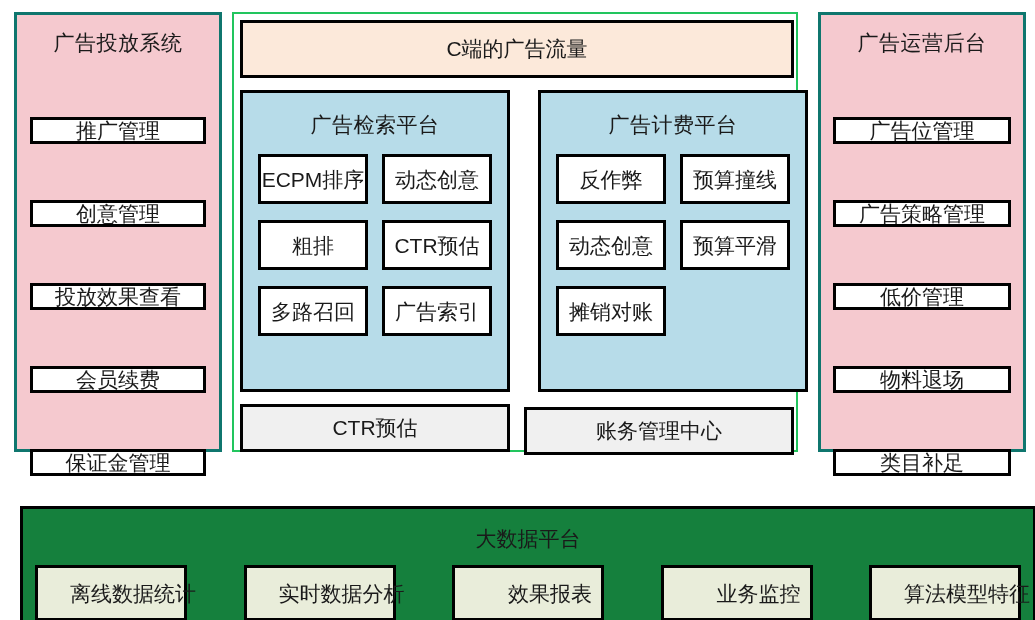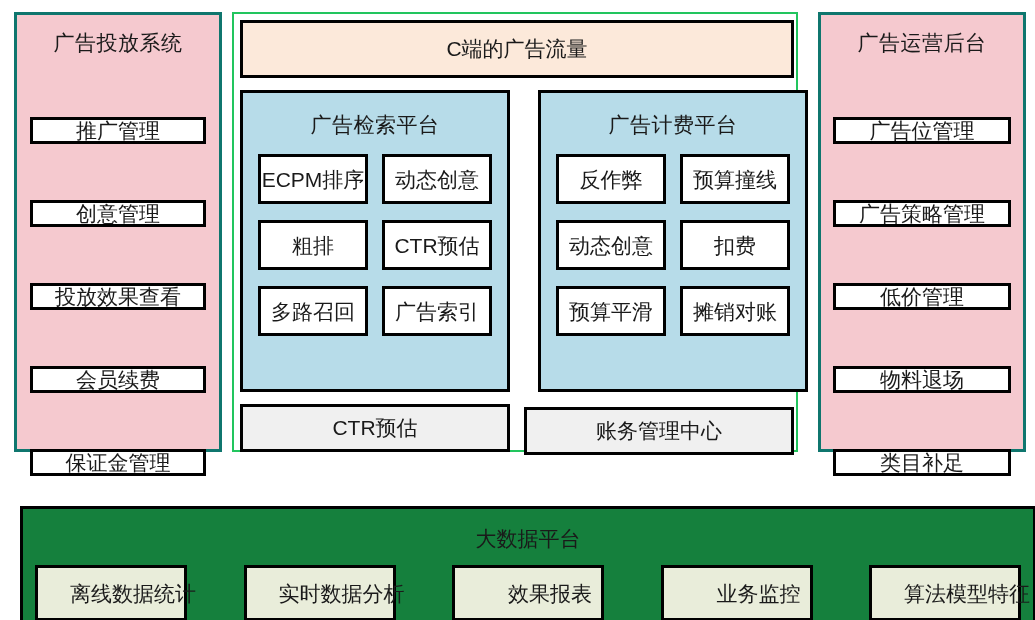--- a/index.html
+++ b/index.html
@@ -199,21 +199,20 @@
         <div class="leaf">广告索引</div>
       </div>
     </div>
 
     <div class="plat" id="plat-billing">
       <div class="panel-title">广告计费平台</div>
       <div class="plat-grid">
         <div class="leaf">反作弊</div>
         <div class="leaf">预算撞线</div>
         <div class="leaf">动态创意</div>
-        <div class="leaf">扣费</div>
         <div class="leaf">预算平滑</div>
         <div class="leaf">摊销对账</div>
       </div>
     </div>
 
     <div class="foot-box" id="foot-ab">CTR预估</div>
     <div class="foot-box" id="foot-acc">账务管理中心</div>
   </div>
 
   <div class="panel col-pink" id="sys-right">

